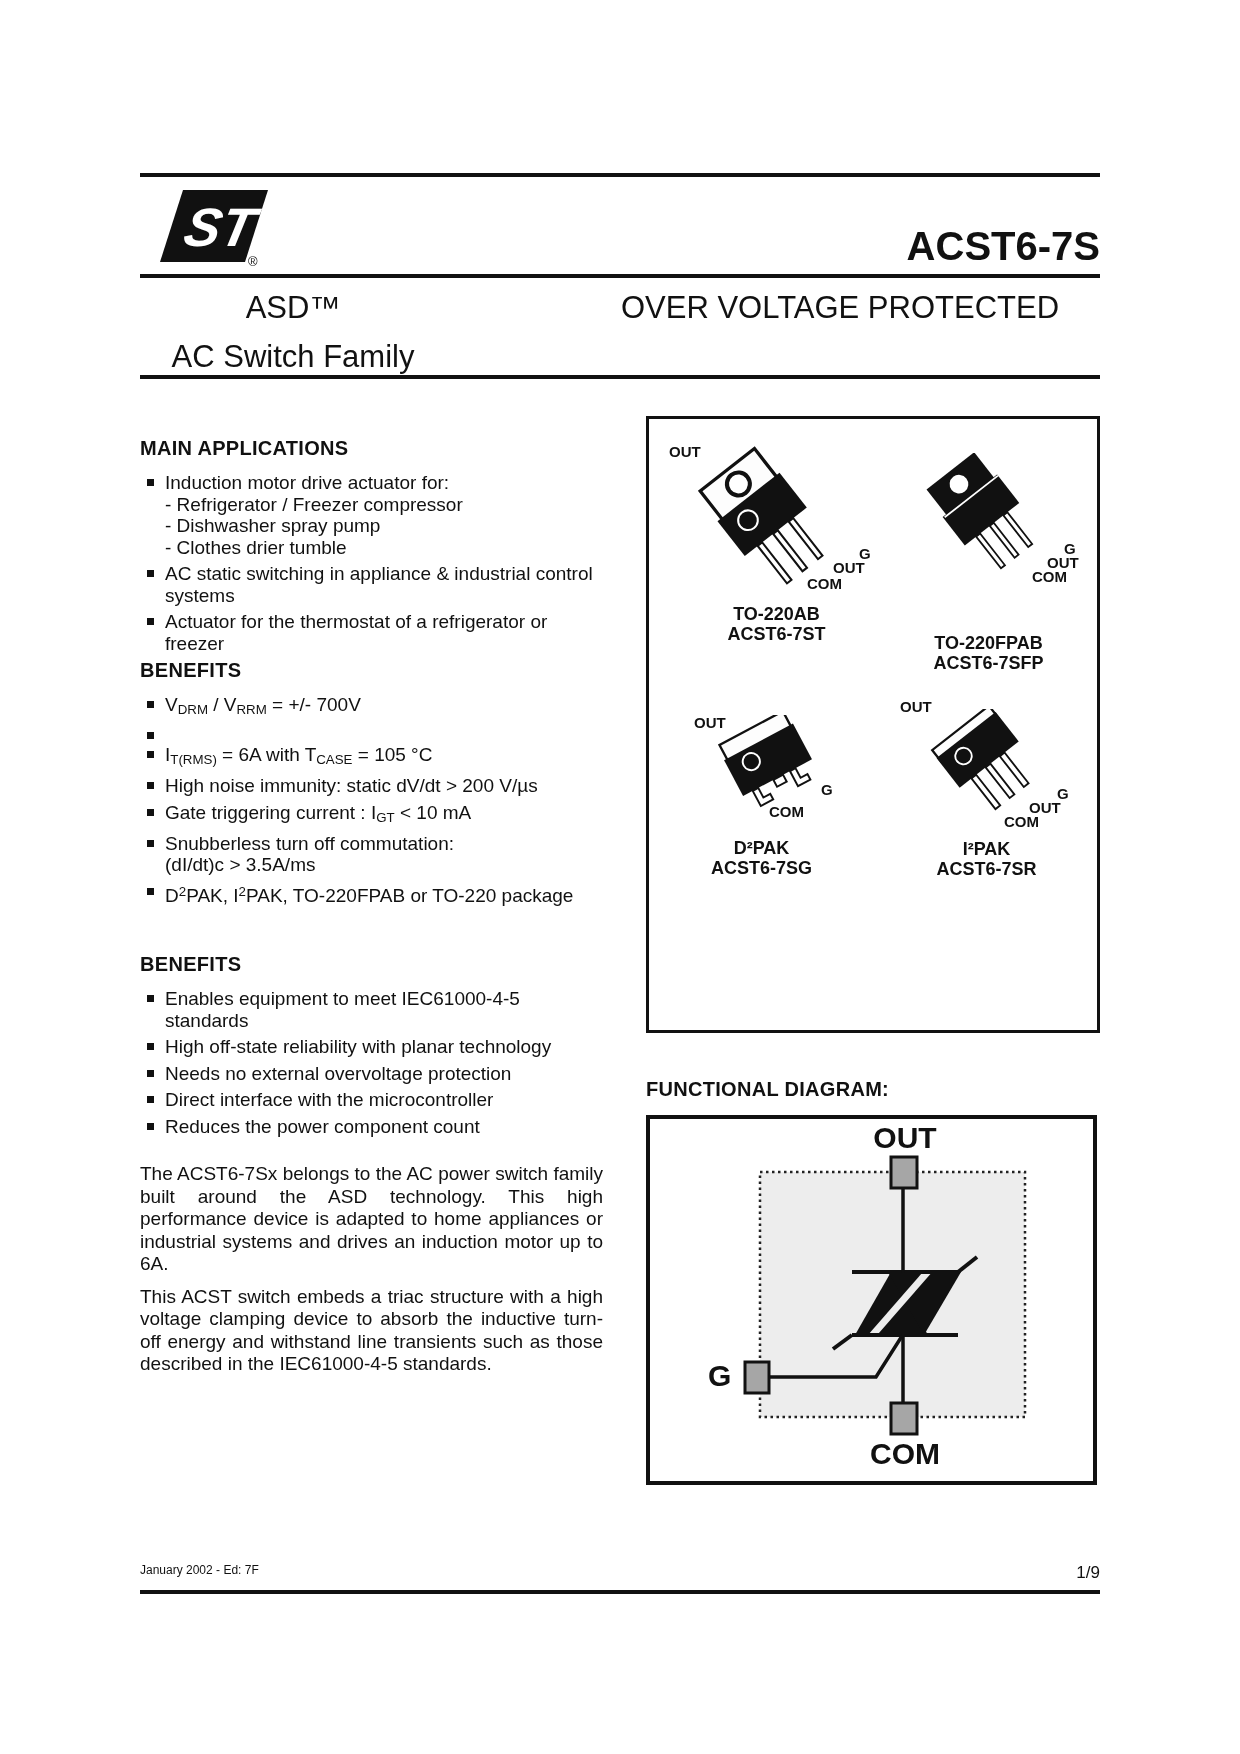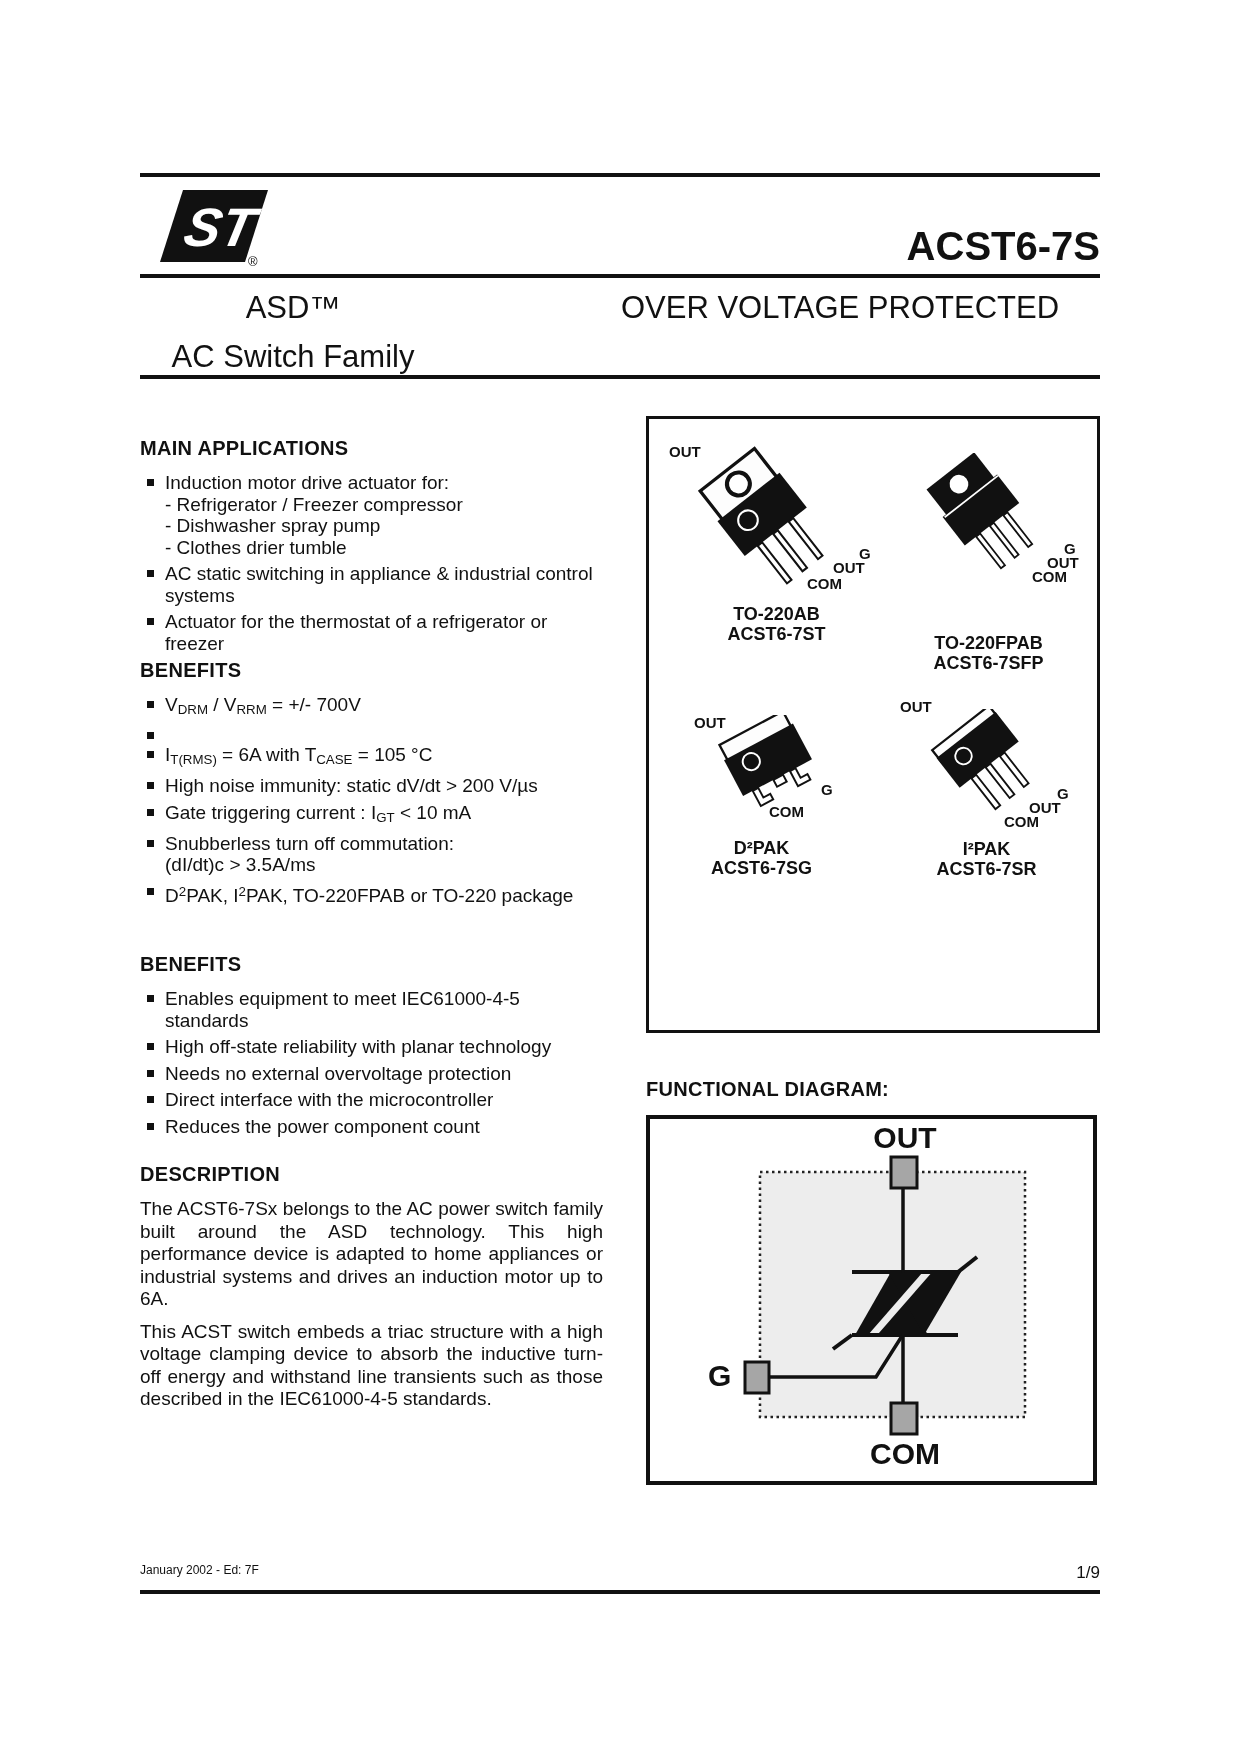--- a/index.html
+++ b/index.html
@@ -134,21 +134,20 @@
         <span class="sq"></span>
         <div class="bt">Direct interface with the microcontroller</div>
       </div>
     <div class="bi">
         <span class="sq"></span>
         <div class="bt">Reduces the power component count</div>
       </div>
   </div>
 
   <div class="sec" style="top:1163px;">
-    <div class="sh">DESCRIPTION</div>
     <div class="para">The ACST6-7Sx belongs to the AC power switch family built around the ASD technology. This high performance device is adapted to home appliances or industrial systems and drives an induction motor up to 6A.</div>
     <div class="para">This ACST switch embeds a triac structure with a high voltage clamping device to absorb the inductive turn-off energy and withstand line transients such as those described in the IEC61000-4-5 standards.</div>
   </div>
 
   <div class="pkg-box">
 
     <svg class="pkg-svg" style="left:12px;top:24px;" width="215" height="155" viewBox="0 0 215 155">
       <g transform="translate(34,52) rotate(-38) scale(0.82)">
         <rect x="8" y="0" width="84" height="46" fill="#fdfdfd" stroke="#111" stroke-width="4"></rect>
         <circle cx="50" cy="22" r="14" fill="#ffffff" stroke="#111" stroke-width="5"></circle>

